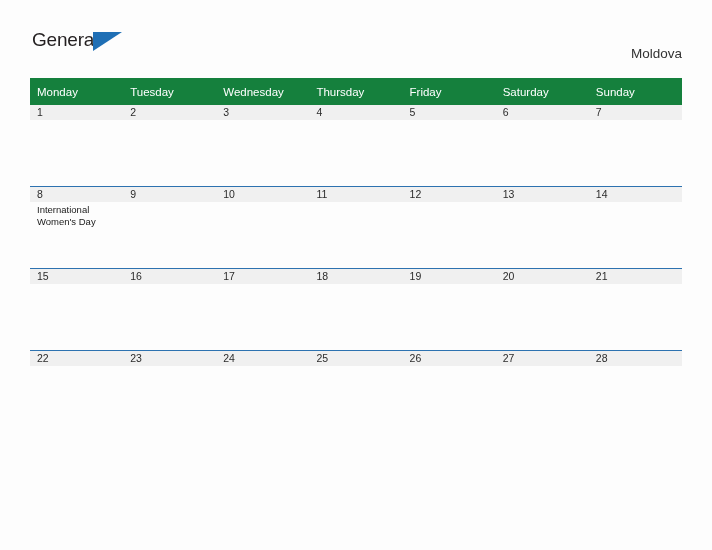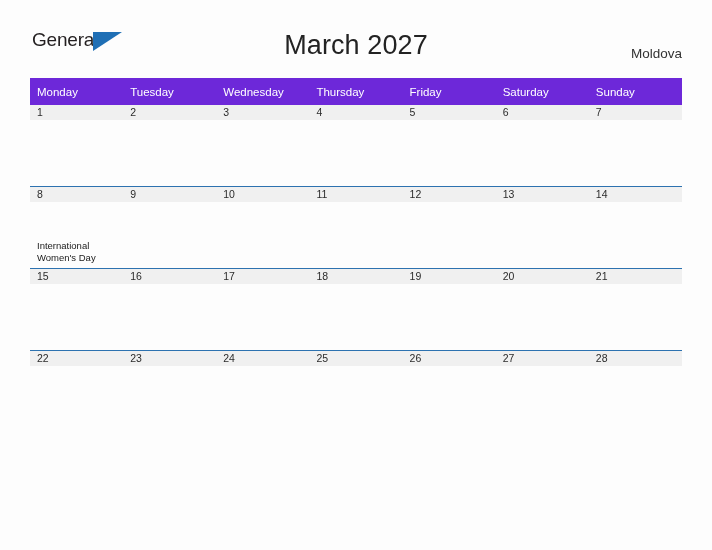--- a/index.html
+++ b/index.html
@@ -92,21 +92,21 @@
     width: 652px;
   }
   .cal-table {
     width: 652px;
     border-collapse: collapse;
     table-layout: fixed;
   }
   .cal-table col { width: 93.14px; }
 
   thead th {
-    background: #6d28d9;
+    background: #15803d;
     color: #ffffff;
     font-size: 11.5px;
     font-weight: normal;
     text-align: left;
     padding: 5px 0 5px 7px;
     height: 17px;
     border: 0;
   }
 
   tbody td {
@@ -126,21 +126,20 @@
     padding: 3px 0 3px 7px;
     height: 9px;
     line-height: 9px;
   }
   .daynum.empty { color: transparent; }
   .events {
     padding: 2px 6px 0 7px;
     font-size: 9.5px;
     line-height: 11.5px;
     color: #1a1a1a;
-    margin-top: 36px;
   }
   .event { display: block; }
 
   
   tbody tr.last-week td { height: 40px; }
 </style>
 </head>
 <body>
 
 <div class="topbar">
@@ -148,21 +147,20 @@
   <div class="logo">
     <span class="logo-general">General</span>
     <span class="logo-flag">
       <svg width="29" height="19" viewBox="0 0 29 19" xmlns="http://www.w3.org/2000/svg">
         <polygon points="0,0 29,0 0,19" fill="#1f6fb5"></polygon>
       </svg>
     </span>
     <span class="logo-blue">Blue</span>
   </div>
 
-  <div class="cal-title">March 2027</div>
   <div class="cal-country">Moldova</div>
 </div>
 
 <div class="calendar">
   <table class="cal-table">
     <colgroup>
       <col>
         <col>
         <col>
         <col>

